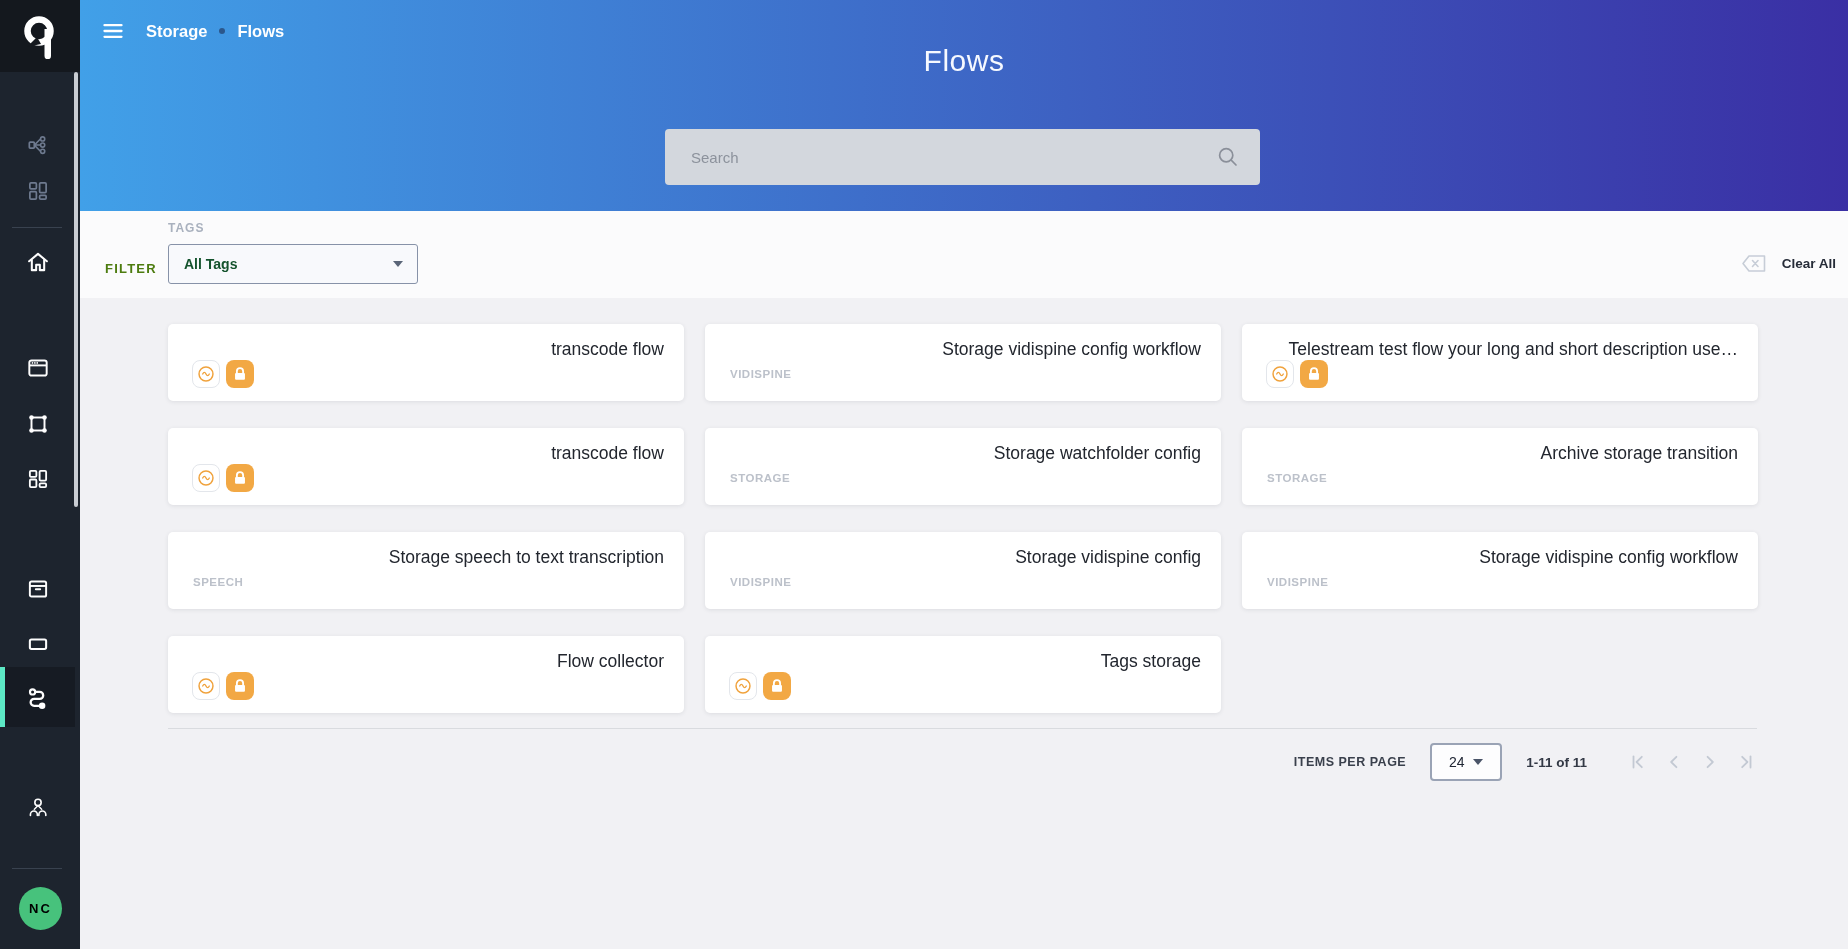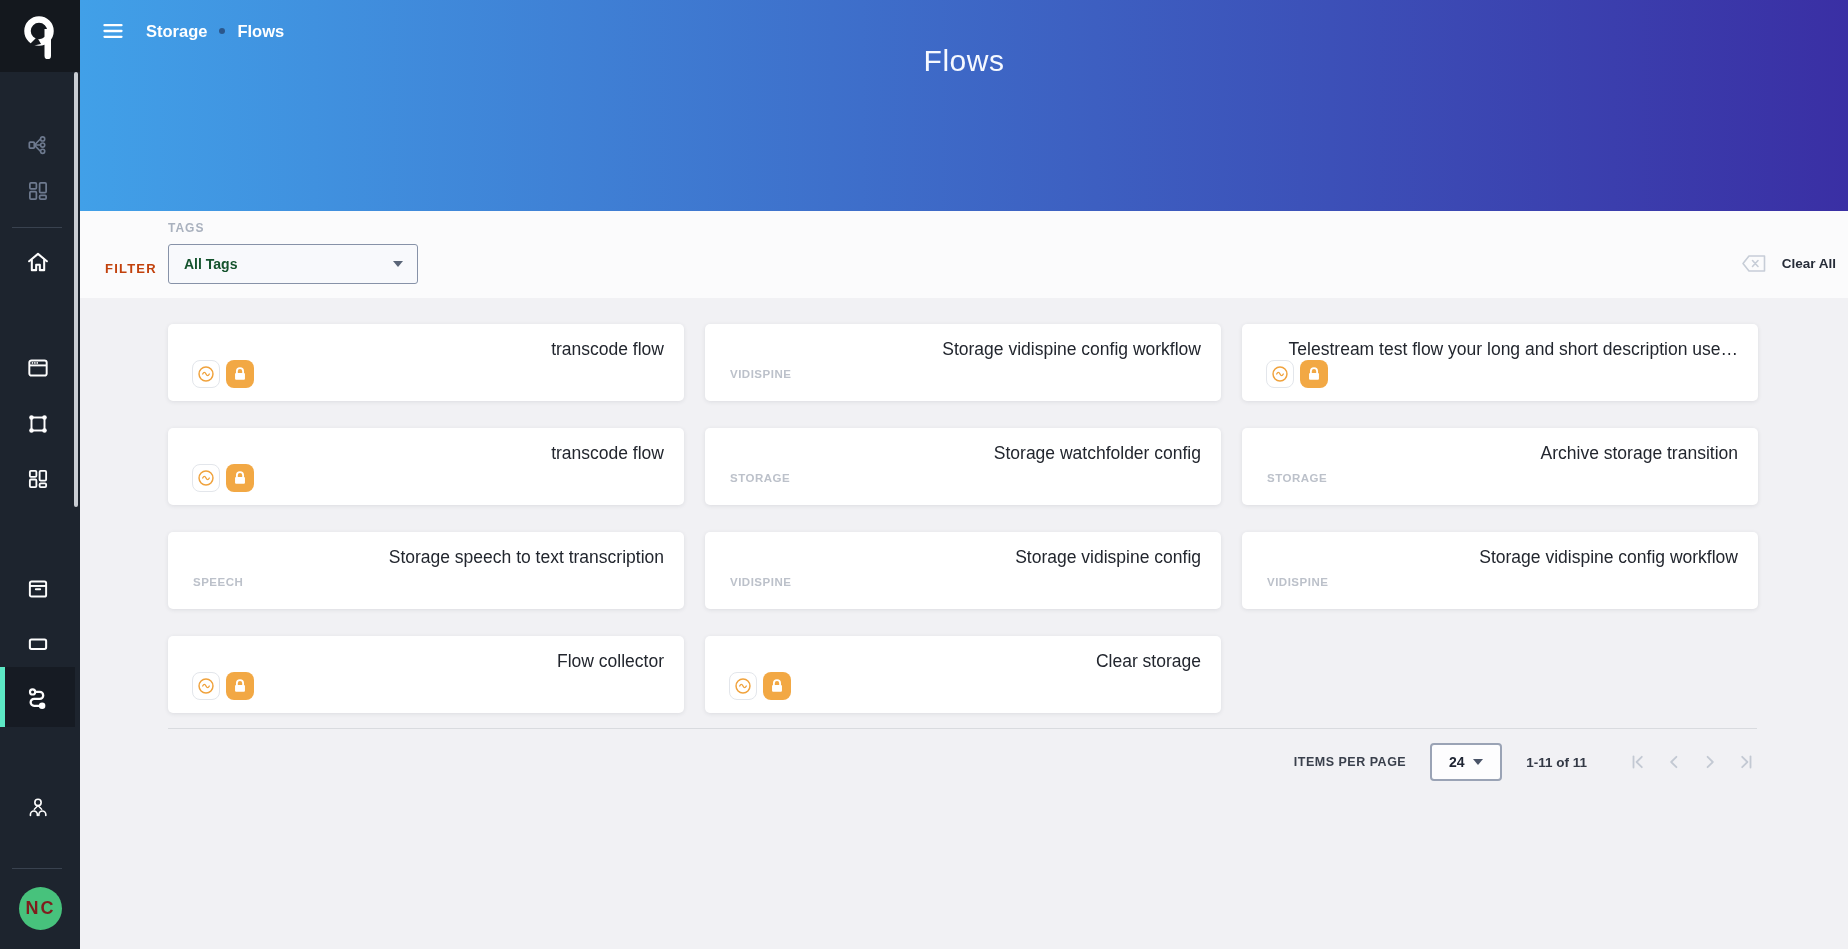--- a/index.html
+++ b/index.html
@@ -10,40 +10,40 @@
   #sidebar{position:absolute;left:0;top:0;width:80px;height:949px;background:#1D242E;z-index:5;}
   #logo-block{position:absolute;left:0;top:0;width:80px;height:72px;background:#14181E;display:flex;align-items:center;justify-content:center;}
   .side-icon{position:absolute;left:0;width:75px;display:flex;justify-content:center;cursor:pointer;}
   .side-icon svg{width:26px;height:26px;}
   .muted-stroke{stroke:#6E7A8F;}
   .white-stroke{stroke:#FDFDFD;}
   .side-divider{position:absolute;left:12px;width:50px;height:1px;background:#39424F;}
   #active-item{position:absolute;left:0;top:667px;width:75px;height:60px;background:#161B23;display:flex;align-items:center;justify-content:center;cursor:pointer;}
   #active-bar{position:absolute;left:0;top:0;width:5px;height:60px;background:var(--teal);}
   #side-scrollbar{position:absolute;left:74px;top:72px;width:4px;height:435px;background:#C9CDD3;border-radius:2px;}
-  #avatar{position:absolute;left:19px;top:887px;width:43px;height:43px;border-radius:50%;background:var(--green);color:#7f1d1d;display:flex;align-items:center;justify-content:center;font-size:18px;font-weight:bold;letter-spacing:2px;cursor:pointer;}
+  #avatar{position:absolute;left:19px;top:887px;width:43px;height:43px;border-radius:50%;background:var(--green);color:#000000;display:flex;align-items:center;justify-content:center;font-size:13px;font-weight:bold;letter-spacing:2px;cursor:pointer;}
 
   
   #header{position:absolute;left:80px;top:0;right:0;height:211px;background:linear-gradient(90deg,var(--grad-start) 0%,var(--grad-end) 100%);color:#fff;}
   #topbar{position:absolute;left:20px;top:18px;display:flex;align-items:center;}
   #hamburger{width:26px;height:26px;cursor:pointer;display:flex;align-items:center;justify-content:center;}
   #breadcrumb{display:flex;align-items:center;margin-left:20px;font-size:16.5px;font-weight:bold;}
   #breadcrumb .crumb{cursor:pointer;}
   #crumb-sep{width:6px;height:6px;border-radius:50%;background:rgba(25,35,70,.55);margin:0 12px;}
   #hero{position:absolute;left:0;right:0;top:44px;text-align:center;}
   #page-title{font-size:30px;font-weight:300;letter-spacing:.5px;color:#F6F9FF;}
   #page-subtitle{margin-top:9px;font-size:15px;color:#EDF2FB;}
   #search-box{position:absolute;left:585px;top:129px;width:595px;height:56px;background:#D3D7DD;border-radius:4px;display:flex;align-items:center;}
   #search-input{flex:1;border:none;outline:none;background:transparent;font-family:"Liberation Sans",sans-serif;font-size:15px;color:#4a4f58;padding:0 0 0 26px;}
   #search-input::placeholder{color:#8C929C;}
   #search-icon{margin-right:20px;cursor:pointer;display:flex;}
 
   
   #filter-band{position:absolute;left:80px;top:211px;right:0;height:87px;background:#FBFBFC;}
-  #filter-label{position:absolute;left:25px;top:50px;font-size:13px;font-weight:bold;letter-spacing:1.2px;color:#c2410c;}
+  #filter-label{position:absolute;left:25px;top:50px;font-size:13px;font-weight:bold;letter-spacing:1.2px;color:#4d7c0f;}
   #tags-label{position:absolute;left:88px;top:10px;font-size:12px;font-weight:bold;letter-spacing:1px;color:#A9B1BE;}
   #tags-select{position:absolute;left:88px;top:33px;width:248px;height:38px;border:1px solid #8792A8;border-radius:3px;background:#F8F9FC;display:flex;align-items:center;cursor:pointer;}
   #tags-select-value{font-size:14px;font-weight:bold;color:#14532d;padding-left:15px;flex:1;}
   #tags-select .arrow{margin-right:14px;}
   #clear-all{position:absolute;right:12px;top:42px;display:flex;align-items:center;cursor:pointer;}
   #clear-all-text{font-size:13.5px;font-weight:bold;color:#262C38;margin-left:15px;}
 
   
   #content{position:absolute;left:80px;top:298px;right:0;bottom:0;background:#F1F1F4;}
   #cards-grid{position:absolute;left:88px;top:26px;display:grid;grid-template-columns:repeat(3,516px);grid-auto-rows:77px;column-gap:21px;row-gap:27px;}
@@ -53,21 +53,21 @@
   .card-badges{position:absolute;left:24px;top:36px;display:flex;gap:6px;}
   .badge{width:28px;height:28px;border-radius:8px;display:flex;align-items:center;justify-content:center;}
   .badge-wave{background:#fff;border:1px solid #E3E6EB;box-sizing:border-box;}
   .badge-lock{background:var(--orange);}
 
   
   #grid-divider{position:absolute;left:88px;top:430px;width:1589px;height:1px;background:#D9DBDF;}
   #pagination{position:absolute;top:429px;left:88px;width:1589px;height:70px;display:flex;align-items:center;justify-content:flex-end;}
   #ipp-label{font-size:12.5px;font-weight:bold;letter-spacing:.5px;color:#3A404C;}
   #ipp-select{width:68px;height:34px;border:2px solid #9AA3B5;border-radius:4px;margin-left:24px;display:flex;align-items:center;justify-content:center;gap:9px;cursor:pointer;background:#FDFDFE;}
-  #ipp-value{font-size:14px;font-weight:bold;color:#202634;}
+  #ipp-value{font-size:14px;font-weight:normal;color:#202634;}
   #range-label{font-size:13.5px;font-weight:bold;color:#333945;margin-left:24px;}
   #pager{display:flex;align-items:center;margin-left:40px;gap:14px;}
   .pager-btn{width:22px;height:22px;display:flex;align-items:center;justify-content:center;cursor:pointer;}
 
   .arrow-down{width:0;height:0;border-left:5px solid transparent;border-right:5px solid transparent;border-top:6px solid #5A6578;}
 </style>
 </head>
 <body>
 
 <div id="page">
@@ -184,20 +184,29 @@
       </div>
       <div id="breadcrumb">
         <span class="crumb">Storage</span>
         <span id="crumb-sep"></span>
         <span class="crumb">Flows</span>
       </div>
     </div>
     <div id="hero">
       <div id="page-title">Flows</div>
     </div>
+    <div id="search-box">
+      <input id="search-input" type="text" placeholder="Search" style="">
+      <span id="search-icon">
+        <svg width="24" height="24" viewBox="0 0 24 24" fill="none">
+          <circle cx="10.2" cy="10.2" r="6.6" stroke="#8A8F99" stroke-width="1.7"></circle>
+          <path d="M15.2 15.2 L20 20" stroke="#8A8F99" stroke-width="1.7" stroke-linecap="round"></path>
+        </svg>
+      </span>
+    </div>
   </div>
 
   <div id="filter-band">
     <div id="filter-label">FILTER</div>
     <div id="tags-label">TAGS</div>
     <div id="tags-select">
       <span id="tags-select-value">All Tags</span>
       <span class="arrow arrow-down"></span>
     </div>
     <div id="clear-all">
@@ -317,21 +326,21 @@
       <span class="badge badge-lock">
         <svg width="22" height="22" viewBox="0 0 24 24" fill="none">
           <path d="M8.6 11 V8.9 a3.4 3.4 0 0 1 6.8 0 V11" stroke="#fff" stroke-width="2"></path>
           <rect x="6.6" y="10.8" width="10.8" height="7.6" rx="1.2" fill="#fff"></rect>
         </svg>
       </span>
     </div>
   </div>
 
   <div class="card">
-    <div class="card-title">Clear storage</div>
+    <div class="card-title">Tags storage</div>
 
     <div class="card-badges">
       <span class="badge badge-wave">
         <svg width="22" height="22" viewBox="0 0 24 24" fill="none">
           <circle cx="12" cy="12" r="7.6" stroke="#F0A23C" stroke-width="1.6"></circle>
           <path d="M8.4 12 c1.2 -2.4 2.4 -2.4 3.6 0 c1.2 2.4 2.4 2.4 3.6 0" stroke="#F0A23C" stroke-width="1.5" stroke-linecap="round"></path>
         </svg>
       </span>
       <span class="badge badge-lock">
         <svg width="22" height="22" viewBox="0 0 24 24" fill="none">

